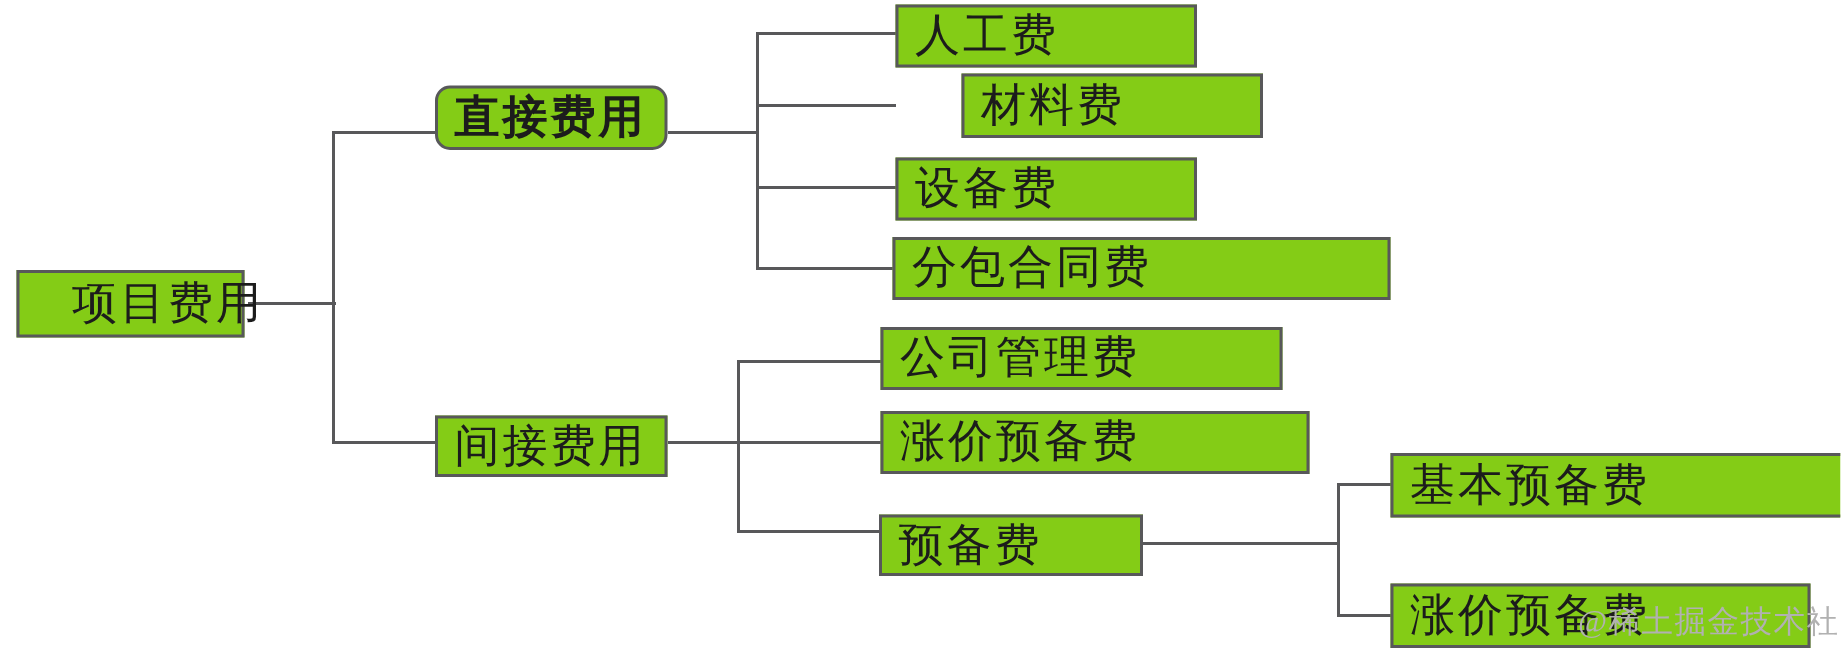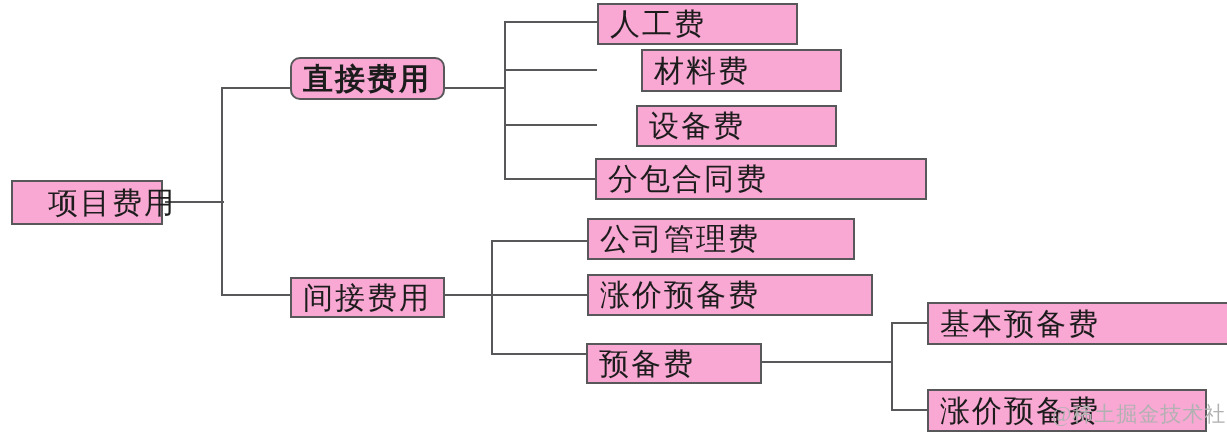--- a/index.html
+++ b/index.html
@@ -20,21 +20,21 @@
     stroke: #58585a;
     stroke-width: 2;
     shape-rendering: crispEdges;
   }
   .node {
     position: absolute;
     box-sizing: border-box;
     display: flex;
     align-items: center;
     border: 2px solid #58585a;
-    background: #f9a8d4;
+    background: #84cc16;
     padding-left: 11px;
     font-size: 30px;
     letter-spacing: 2px;
     color: #1c1c1c;
     white-space: nowrap;
     line-height: 1;
   }
   .node.bold { font-weight: bold; }
   .watermark {
     position: absolute;
@@ -78,21 +78,21 @@
   </svg>
 
   <div class="node" style="left:11px;  top:180px; width:152px; height:45px;padding-left:35px;">项目费用</div>
 
   <div class="node bold" style="left:290px; top:57px;  width:155px; height:43px;border-radius:10px;">直接费用</div>
 
   <div class="node" style="left:597px; top:3px;   width:201px; height:42px;">人工费</div>
 
   <div class="node" style="left:597px; top:49px;  width:201px; height:43px;margin-left:44px;">材料费</div>
 
-  <div class="node" style="left:597px; top:105px; width:201px; height:42px;margin-left:39px;">设备费</div>
+  <div class="node" style="left:597px; top:105px; width:201px; height:42px;">设备费</div>
 
   <div class="node" style="left:595px; top:158px; width:332px; height:42px;">分包合同费</div>
 
   <div class="node" style="left:290px; top:277px; width:155px; height:41px;">间接费用</div>
 
   <div class="node" style="left:587px; top:218px; width:268px; height:42px;">公司管理费</div>
 
   <div class="node" style="left:587px; top:274px; width:286px; height:42px;">涨价预备费</div>
 
   <div class="node" style="left:586px; top:343px; width:176px; height:41px;">预备费</div>

